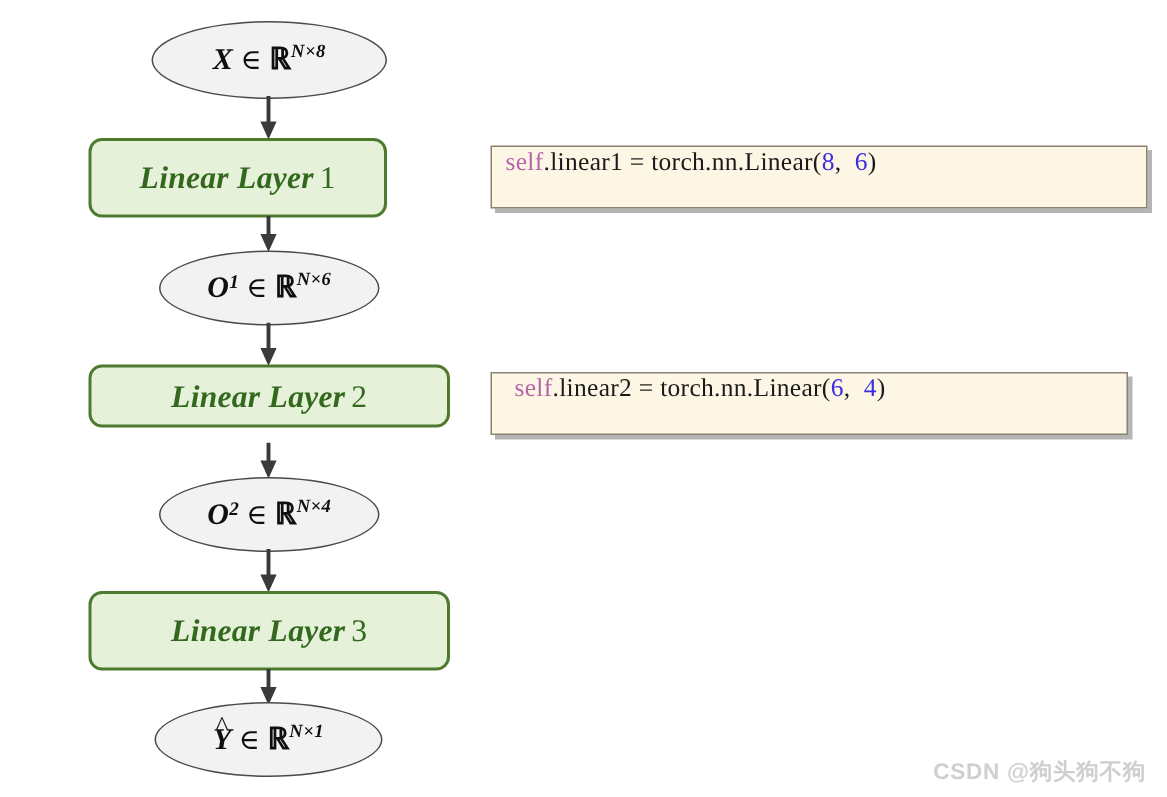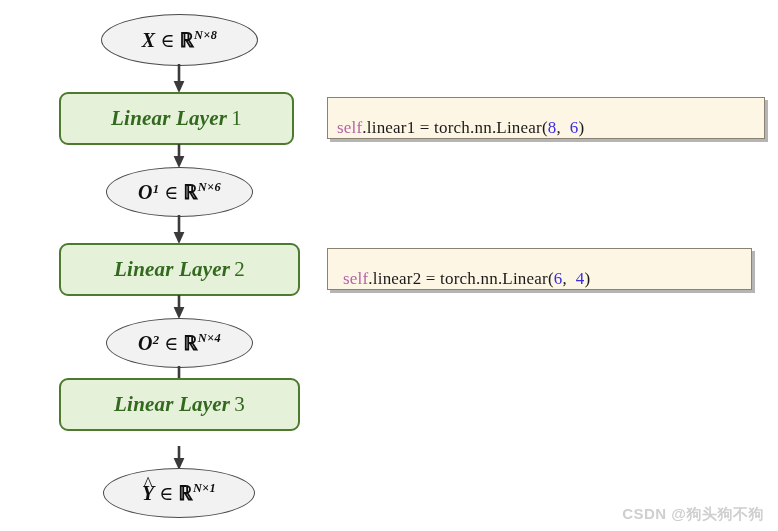--- a/index.html
+++ b/index.html
@@ -128,21 +128,21 @@
   .arrow svg { display: block; }
 
   
   .code-box {
     position: absolute;
     box-sizing: border-box;
     background: #fdf6e4;
     border: 1px solid #8a8373;
     box-shadow: 3px 3px 0 rgba(120,120,120,0.55);
     display: flex;
-    align-items: flex-end;
+    align-items: flex-start;
     padding-left: 9px;
   }
   .code-text {
     font-family: "Liberation Serif", "DejaVu Serif", serif;
     font-size: 17px;
     white-space: pre;
     color: #1a1a1a;
     letter-spacing: .2px;
   }
   .code-text .kw-self { color: #b565a7; }
@@ -176,21 +176,21 @@
     </span>
   </div>
 
   <div class="arrow" style="left:171px; top:64px; height:30px;">
     <svg width="16" height="30" viewBox="0 0 16 30">
       <line x1="8" y1="0" x2="8" y2="20" stroke="#3a3a3a" stroke-width="2.6"></line>
       <polygon points="8,29 2.6,17 13.4,17" fill="#3a3a3a"></polygon>
     </svg>
   </div>
 
-  <div class="node-box" style="left:59px; top:92px; width:235px; height:53px;">
+  <div class="node-box" style="left:59px; top:92px; width:199px; height:53px;">
     <span class="label">
       <span class="em">Linear Layer</span><span class="num">1</span>
     </span>
   </div>
 
   <div class="arrow" style="left:171px; top:144px; height:25px;">
     <svg width="16" height="25" viewBox="0 0 16 25">
       <line x1="8" y1="0" x2="8" y2="15" stroke="#3a3a3a" stroke-width="2.6"></line>
       <polygon points="8,24 2.6,12 13.4,12" fill="#3a3a3a"></polygon>
     </svg>
@@ -206,21 +206,21 @@
     </span>
   </div>
 
   <div class="arrow" style="left:171px; top:215px; height:30px;">
     <svg width="16" height="30" viewBox="0 0 16 30">
       <line x1="8" y1="0" x2="8" y2="20" stroke="#3a3a3a" stroke-width="2.6"></line>
       <polygon points="8,29 2.6,17 13.4,17" fill="#3a3a3a"></polygon>
     </svg>
   </div>
 
-  <div class="node-box" style="left:59px; top:243px; width:241px; height:53px;text-align:right;">
+  <div class="node-box" style="left:59px; top:243px; width:241px; height:42px;text-align:right;">
     <span class="label">
       <span class="em">Linear Layer</span><span class="num">2</span>
     </span>
   </div>
 
   <div class="arrow" style="left:171px; top:295px; height:25px;">
     <svg width="16" height="25" viewBox="0 0 16 25">
       <line x1="8" y1="0" x2="8" y2="15" stroke="#3a3a3a" stroke-width="2.6"></line>
       <polygon points="8,24 2.6,12 13.4,12" fill="#3a3a3a"></polygon>
     </svg>
@@ -236,21 +236,21 @@
     </span>
   </div>
 
   <div class="arrow" style="left:171px; top:366px; height:30px;">
     <svg width="16" height="30" viewBox="0 0 16 30">
       <line x1="8" y1="0" x2="8" y2="20" stroke="#3a3a3a" stroke-width="2.6"></line>
       <polygon points="8,29 2.6,17 13.4,17" fill="#3a3a3a"></polygon>
     </svg>
   </div>
 
-  <div class="node-box" style="left:59px; top:378px; width:241px; height:53px;">
+  <div class="node-box" style="left:59px; top:394px; width:241px; height:53px;">
     <span class="label">
       <span class="em">Linear Layer</span><span class="num">3</span>
     </span>
   </div>
 
   <div class="arrow" style="left:171px; top:446px; height:25px;">
     <svg width="16" height="25" viewBox="0 0 16 25">
       <line x1="8" y1="0" x2="8" y2="15" stroke="#3a3a3a" stroke-width="2.6"></line>
       <polygon points="8,24 2.6,12 13.4,12" fill="#3a3a3a"></polygon>
     </svg>

